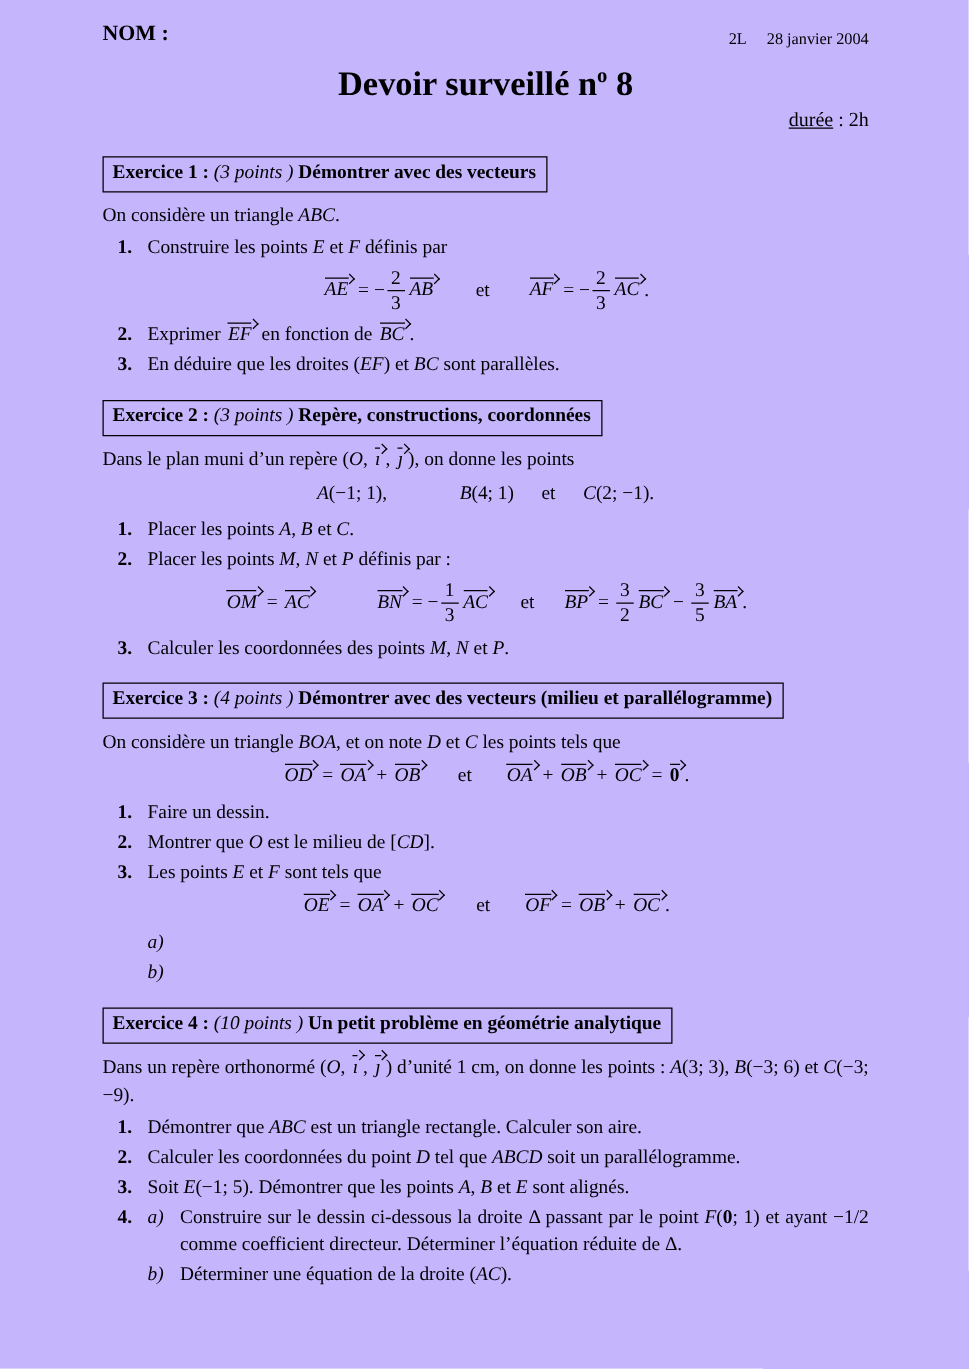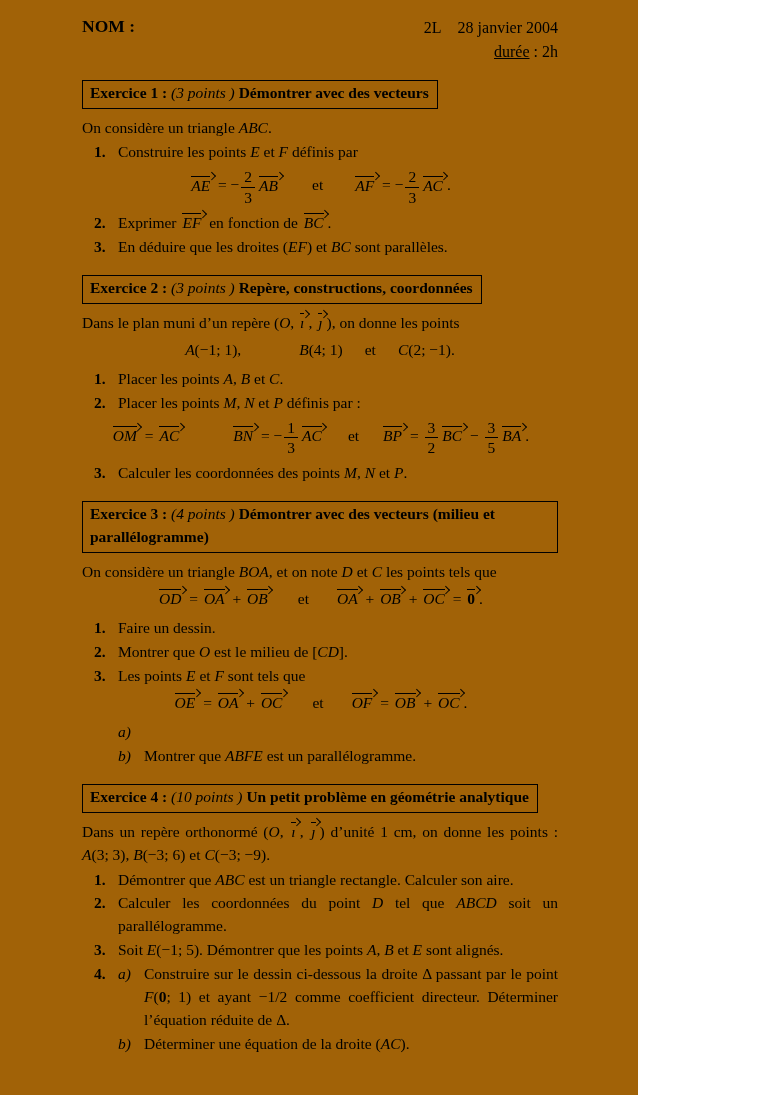--- a/index.html
+++ b/index.html
@@ -1,26 +1,26 @@
 <!DOCTYPE html>
 <html><head>
 <meta charset="utf-8">
 <style>
   html,body{margin:0;padding:0;background:#ffffff;}
   .page{
-    width:638px;height:1095px;box-sizing:border-box;position:relative;
-    background:#a16207;color:#000;
+    width:775px;height:1095px;box-sizing:border-box;position:relative;
+    background:#c4b5fd;color:#000;
     font-family:"Liberation Serif","DejaVu Serif",serif;
     font-size:15.5px;line-height:1.48;
     padding:14px 80px 0 82px;overflow:hidden;
   }
   
   .top-row{display:flex;justify-content:space-between;align-items:flex-end;}
   .nom{font-weight:bold;font-size:17.5px;}
-  .meta{font-size:16px;}
+  .meta{font-size:13px;}
   .meta .cls{margin-right:16px;}
   .title{margin:8px 0 0;text-align:center;font-weight:bold;font-size:27.5px;line-height:1.35;}
   .duree{text-align:right;font-size:16px;margin-top:0;}
   .duree .u{text-decoration:underline;}
   
   .exbox-row{margin:16px 0 8px;}
   .exbox{display:inline-block;border:1px solid #000;padding:1px 8px 3px 7px;}
   
   .intro{margin:0 0 2px;text-align:justify;}
   .item{display:flex;margin:1px 0;}
@@ -50,20 +50,21 @@
 </head>
 <body>
 
 <div class="page">
   <div class="top-row">
     <div class="nom">NOM :</div>
     <div class="meta">
       <span class="cls">2L</span><span>28 janvier 2004</span>
     </div>
   </div>
+  <h1 class="title"><span class="seg-n">Devoir surveillé n</span><span class="seg-sup">o</span><span class="seg-n"> 8</span></h1>
   <div class="duree">
     <span class="u">durée</span><span> : 2h</span>
   </div>
   <div id="exercises">
       <section>
         <div class="exbox-row"><div class="exbox"><span class="seg-b">Exercice 1 :</span><span class="seg-n">  </span><span class="seg-i">(3 points )</span><span class="seg-n"> </span><span class="seg-b">Démontrer avec des vecteurs</span></div></div>
         <p class="intro"><span class="seg-n">On considère un triangle </span><span class="seg-i">ABC</span><span class="seg-n">.</span></p>
         <div class="item">
           <span class="inum">1.</span>
           <div class="ibody"><span class="seg-n">Construire les points </span><span class="seg-i">E</span><span class="seg-n"> et </span><span class="seg-i">F</span><span class="seg-n"> définis par</span></div>
@@ -126,21 +127,20 @@
         <div class="item">
           <span class="inum">3.</span>
           <div class="ibody"><span class="seg-n">Les points </span><span class="seg-i">E</span><span class="seg-n"> et </span><span class="seg-i">F</span><span class="seg-n"> sont tels que</span></div>
         </div>
         <div class="formula"><span class="vec">OE</span><span class="seg-n"> = </span><span class="vec">OA</span><span class="seg-n"> + </span><span class="vec">OC</span><span class="gap" style="width: 26px;"></span><span class="seg-n">et</span><span class="gap" style="width: 26px;"></span><span class="vec">OF</span><span class="seg-n"> = </span><span class="vec">OB</span><span class="seg-n"> + </span><span class="vec">OC</span><span class="seg-n">.</span></div>
         <div class="item sub">
           <span class="inum isub">a)</span>
         </div>
         <div class="item sub">
           <span class="inum isub">b)</span>
-          <div class="ibody"><span class="seg-n">Montrer que </span><span class="seg-i">ABFE</span><span class="seg-n"> est un parallélogramme.</span></div>
         </div>
       </section>
       <section>
         <div class="exbox-row"><div class="exbox"><span class="seg-b">Exercice 4 :</span><span class="seg-n">  </span><span class="seg-i">(10 points )</span><span class="seg-n"> </span><span class="seg-b">Un petit problème en géométrie analytique</span></div></div>
         <p class="intro"><span class="seg-n">Dans un repère orthonormé (</span><span class="seg-i">O</span><span class="seg-n">, </span><span class="vec">ı</span><span class="seg-n">, </span><span class="vec">ȷ</span><span class="seg-n">) d’unité 1 cm, on donne les points : </span><span class="seg-i">A</span><span class="seg-n">(3; 3), </span><span class="seg-i">B</span><span class="seg-n">(−3; 6) et </span><span class="seg-i">C</span><span class="seg-n">(−3; −9).</span></p>
         <div class="item">
           <span class="inum">1.</span>
           <div class="ibody"><span class="seg-n">Démontrer que </span><span class="seg-i">ABC</span><span class="seg-n"> est un triangle rectangle. Calculer son aire.</span></div>
         </div>
         <div class="item">

